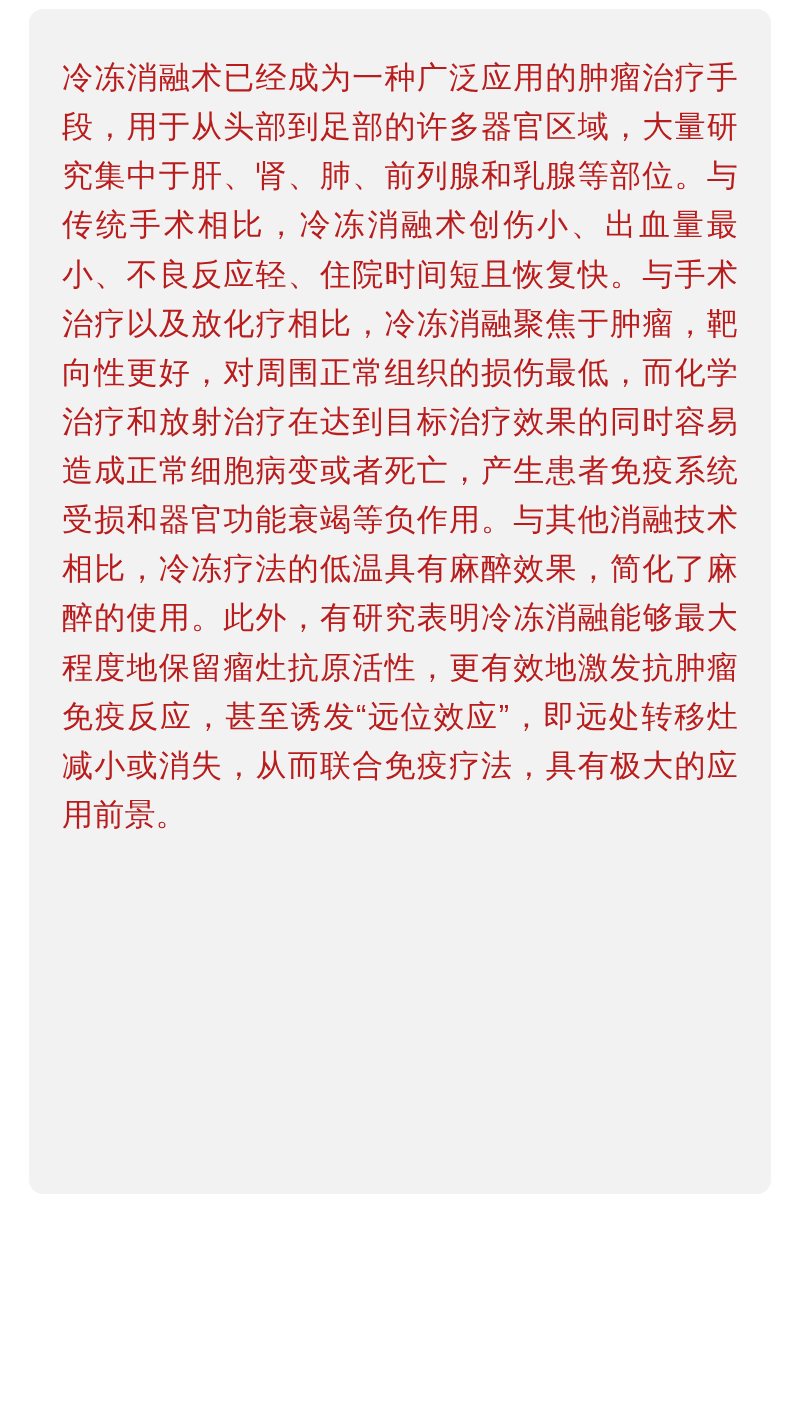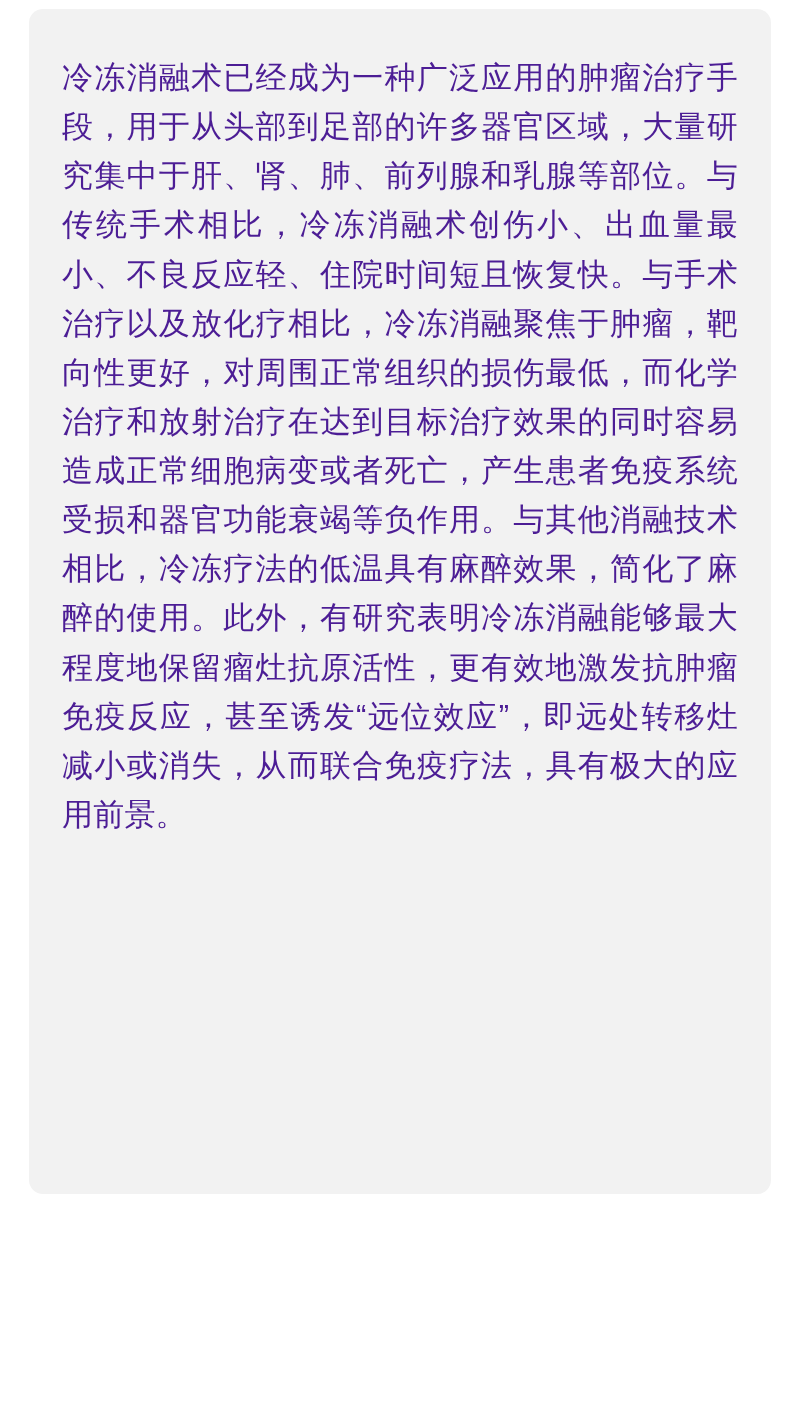--- a/index.html
+++ b/index.html
@@ -23,21 +23,21 @@
   }
   .card {
     background: #f2f2f2;
     border-radius: 14px;
     width: 742px;
     min-height: 1185px;
     box-sizing: border-box;
     padding: 44px 33px 40px 33px;
   }
   .body-text {
-    color: #4c1d95;
+    color: #b91c1c;
     font-size: 31px;
     line-height: 1.585;
     text-align: justify;
     text-justify: inter-character;
     letter-spacing: 0.2px;
     white-space: pre-wrap;
     font-weight: 400;
     margin: 0;
   }
 </style>

